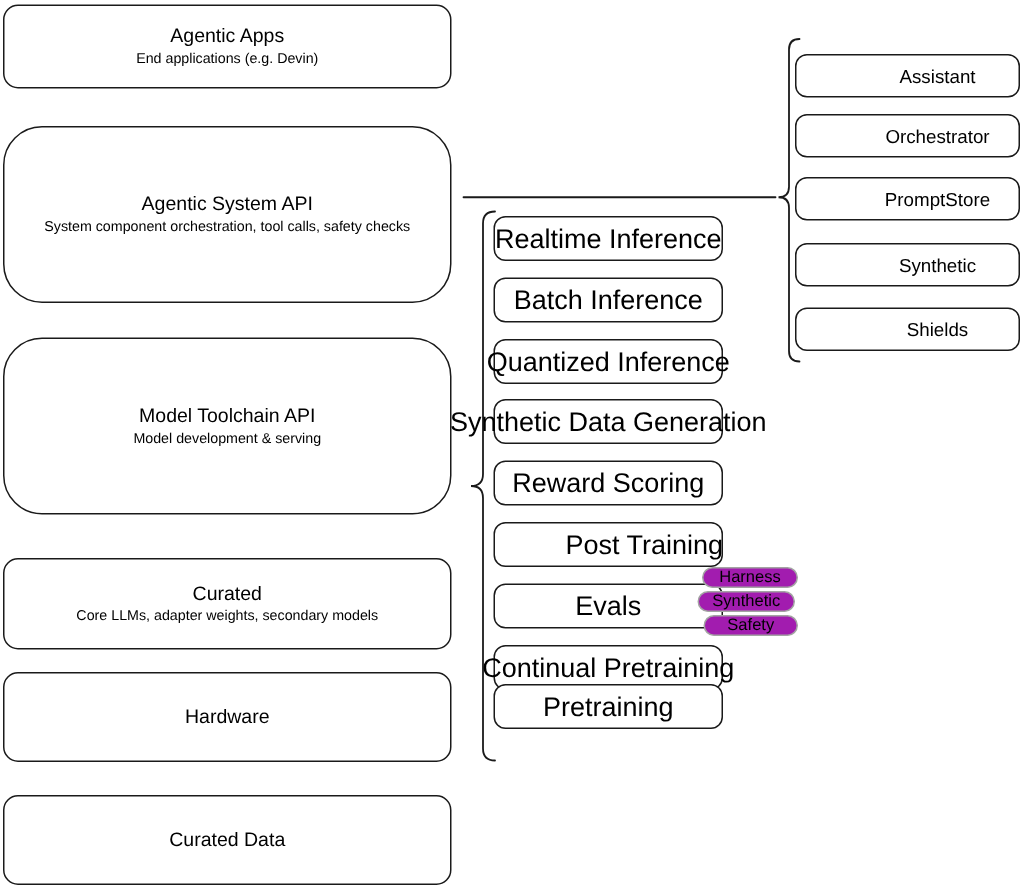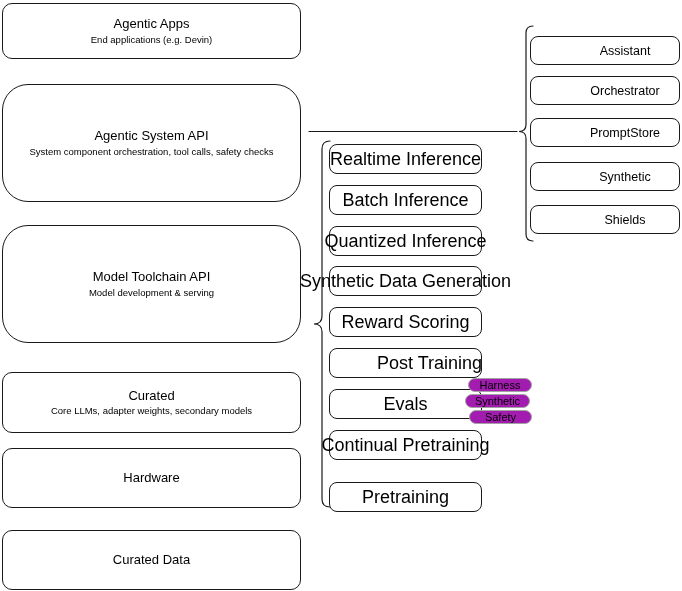--- a/index.html
+++ b/index.html
@@ -104,21 +104,21 @@
   </div>
 
   <div class="box midbox" style="top:144px;">Realtime Inference</div>
   <div class="box midbox" style="top:185px;">Batch Inference</div>
   <div class="box midbox" style="top:226px;">Quantized Inference</div>
   <div class="box midbox" style="top:266px;">Synthetic Data Generation</div>
   <div class="box midbox" style="top:307px;">Reward Scoring</div>
   <div class="box midbox" style="top:348px;padding-left:48px;">Post Training</div>
   <div class="box midbox" style="top:389px;">Evals</div>
   <div class="box midbox" style="top:430px;">Continual Pretraining</div>
-  <div class="box midbox" style="top:482px;">Pretraining</div>
+  <div class="box midbox" style="top:456px;">Pretraining</div>
 
   <div class="pill" style="left:468px; top:378px; width:64px; height:14px;">Harness</div>
   <div class="pill" style="left:465px; top:394px; width:65px; height:14px;">Synthetic</div>
   <div class="pill" style="left:469px; top:410px; width:63px; height:14px;">Safety</div>
 
   <div class="box rightbox" style="top:36px;">Assistant</div>
   <div class="box rightbox" style="top:76px;">Orchestrator</div>
   <div class="box rightbox" style="top:118px;">PromptStore</div>
   <div class="box rightbox" style="top:162px;">Synthetic</div>
   <div class="box rightbox" style="top:205px;">Shields</div>

